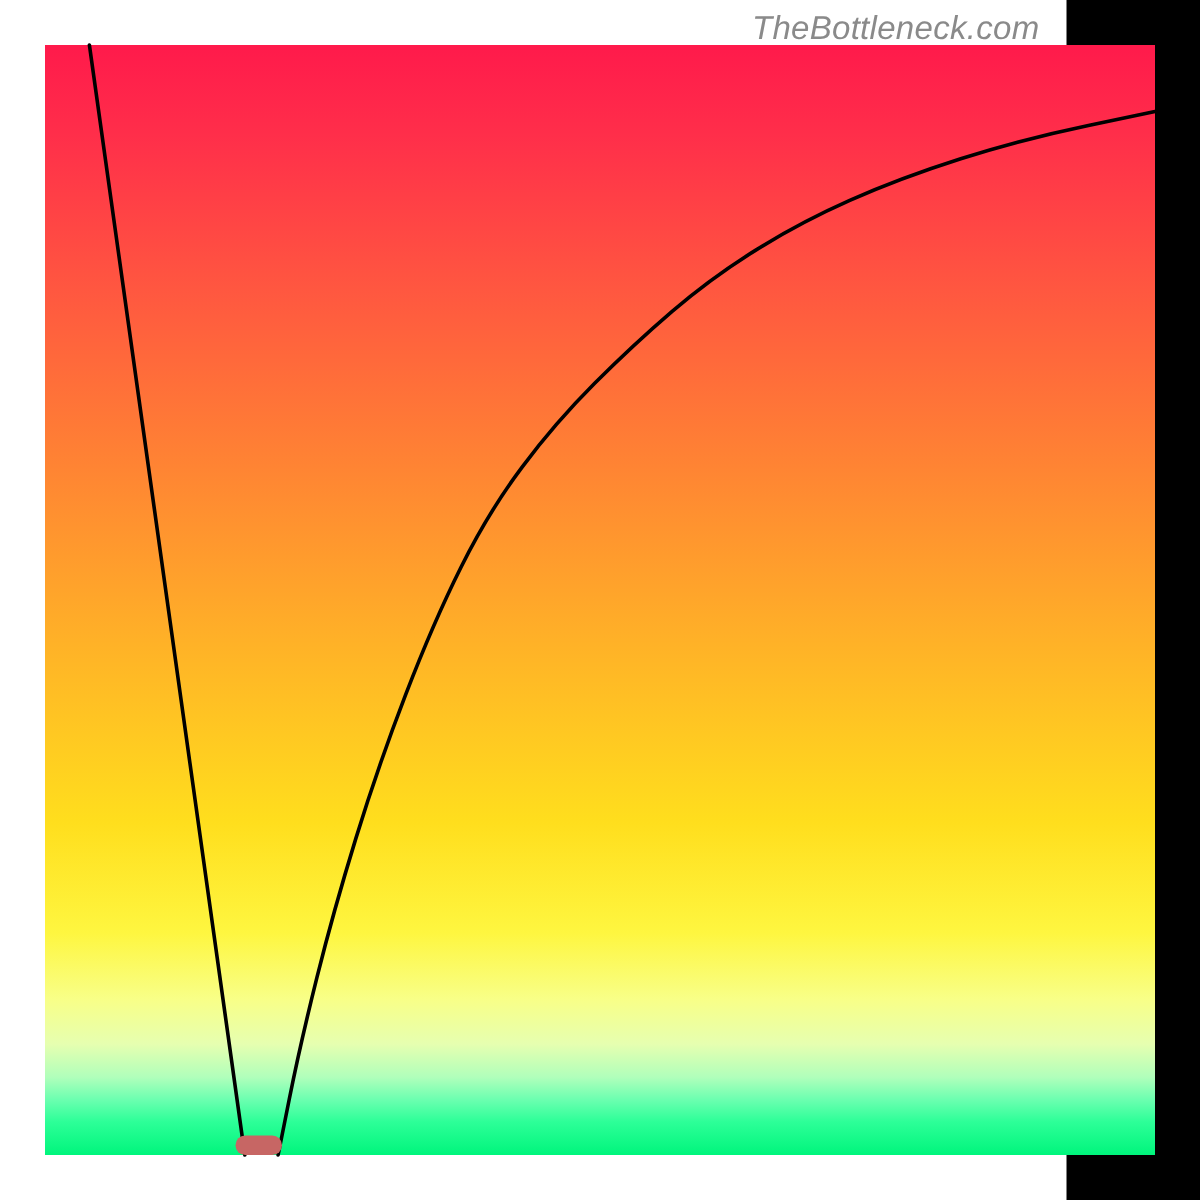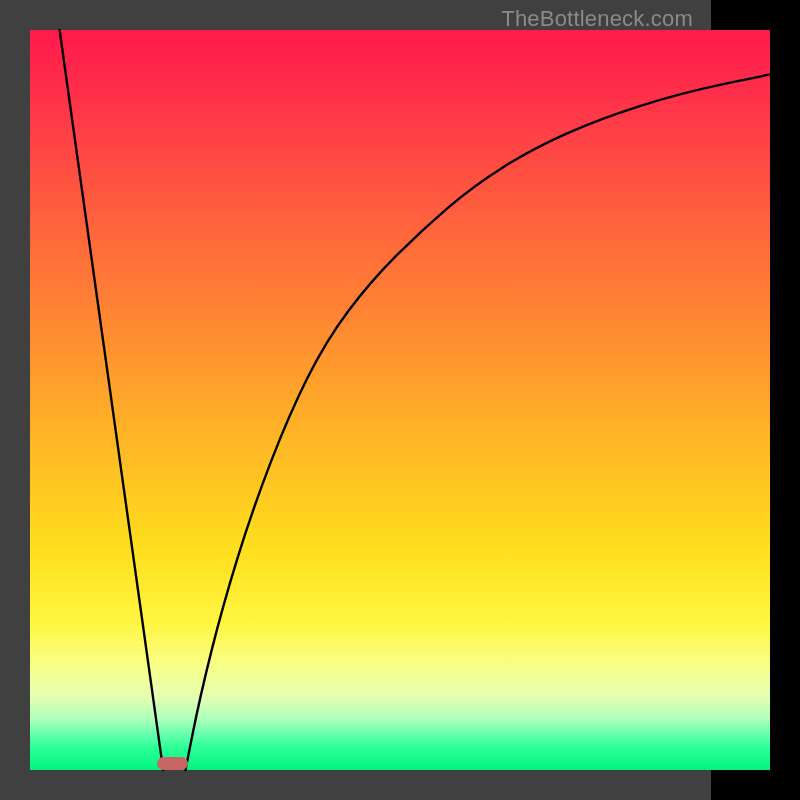--- a/index.html
+++ b/index.html
@@ -8,21 +8,22 @@
     width: 800px;
     height: 800px;
     overflow: hidden;
     background: #000;
     font-family: Arial, Helvetica, sans-serif;
   }
   .frame {
     position: relative;
     width: 711px;
     height: 800px;
-    background: #404040;
+    background: #ffffff;
+    font-style: italic;
   }
   .plot-area {
     position: absolute;
     left: 30px;
     top: 30px;
     width: 740px;
     height: 740px;
     background: linear-gradient(
       to bottom,
       #ff1a4b 0%,

